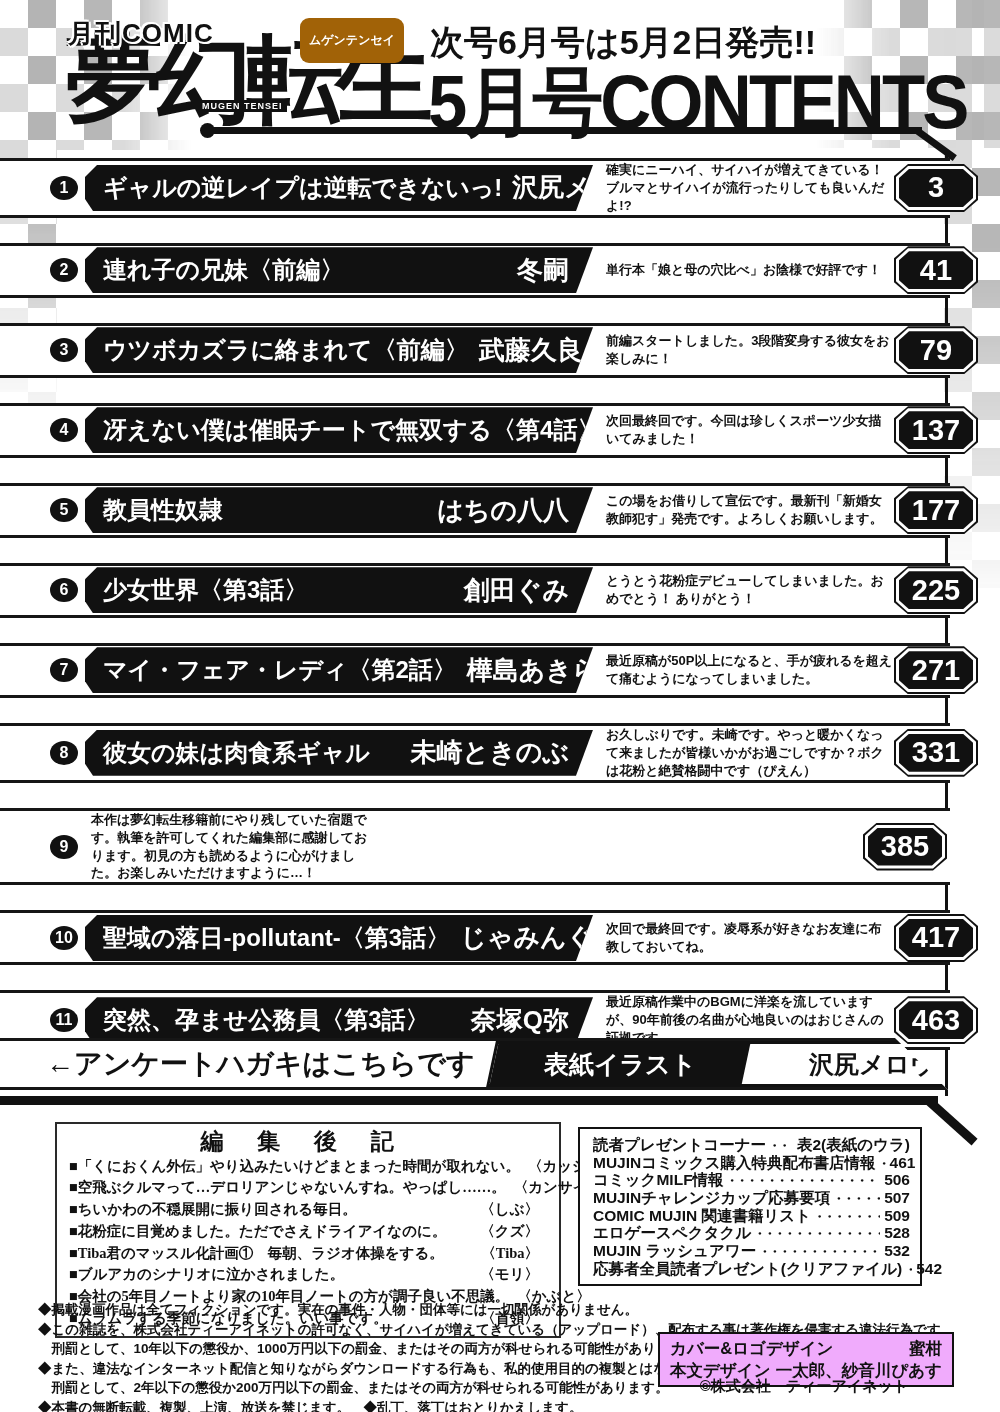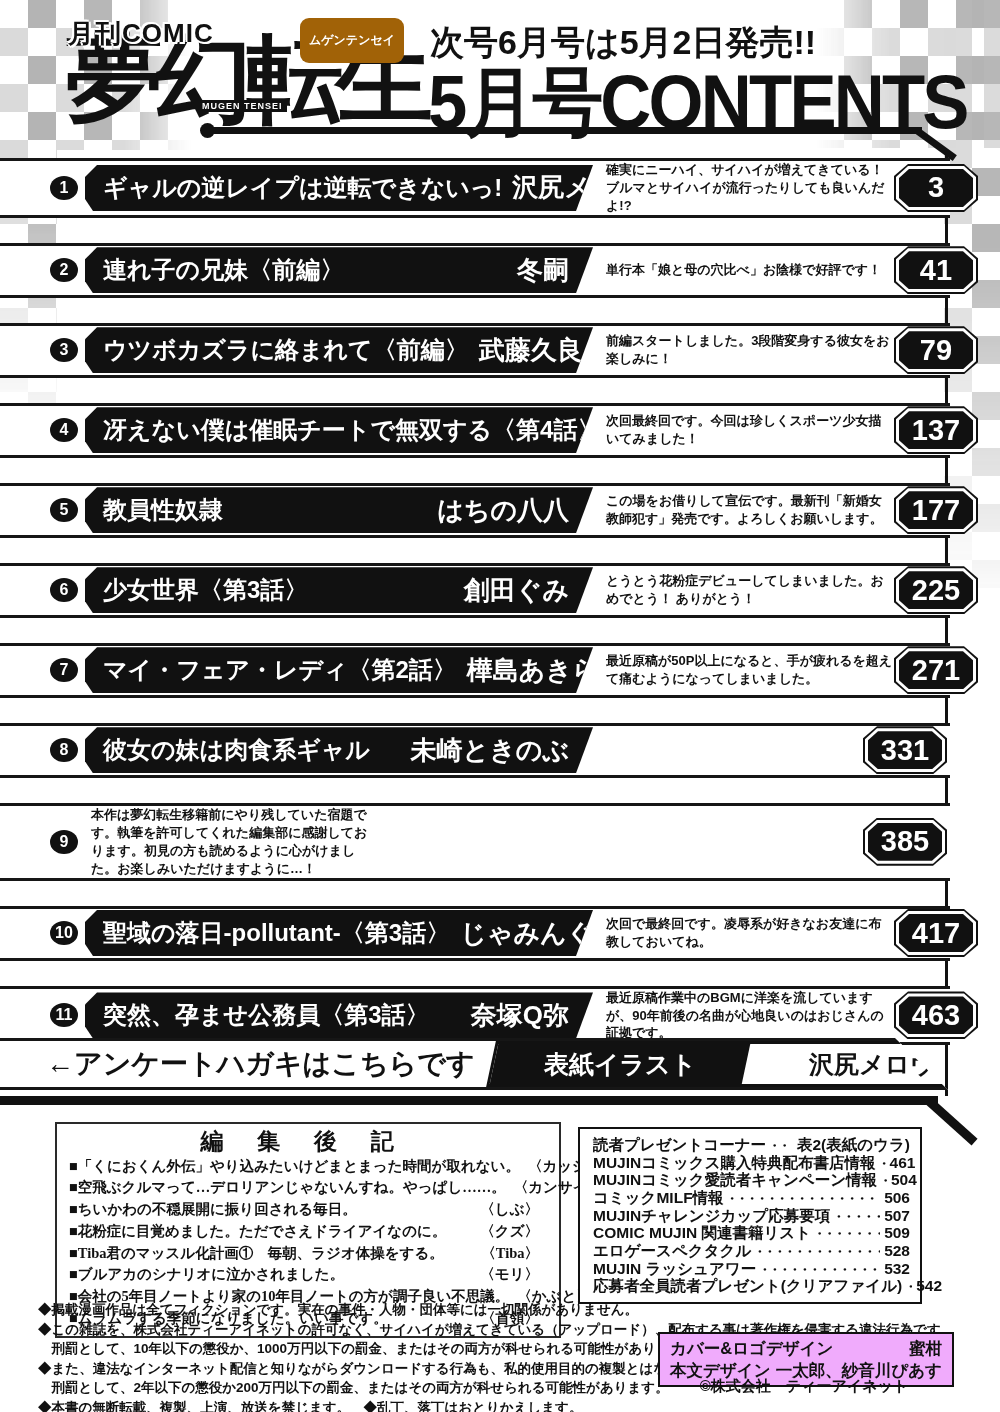--- a/index.html
+++ b/index.html
@@ -219,20 +219,21 @@
         </div>
       </div>
     </div>
 
     <div class="row">
       <div class="num">8</div>
       <div class="titlebar">
         <span class="title">彼女の妹は肉食系ギャル</span>
         <span class="author">未崎ときのぶ</span>
       </div>
+      <div class="comment">お久しぶりです。未崎です。やっと暖かくなって来ましたが皆様いかがお過ごしですか？ボクは花粉と絶賛格闘中です（ぴえん）</div>
       <div class="pagewrap">
         <div class="pagemid">
           <div class="pagenum">331</div>
         </div>
       </div>
     </div>
 
     <div class="row">
       <div class="num">9</div>
       <div class="comment">本作は夢幻転生移籍前にやり残していた宿題です。執筆を許可してくれた編集部に感謝しております。初見の方も読めるように心がけました。お楽しみいただけますように…！</div>
@@ -339,25 +340,20 @@
       <span class="leader"></span>
       <span class="info-page">表2(表紙のウラ)</span>
     </div>
 
     <div class="info-line">
       <span class="info-label">MUJINコミックス購入特典配布書店情報</span>
       <span class="leader"></span>
       <span class="info-page">461</span>
     </div>
 
-    <div class="info-line">
-      <span class="info-label">MUJINコミック愛読者キャンペーン情報</span>
-      <span class="leader"></span>
-      <span class="info-page">504</span>
-    </div>
 
     <div class="info-line">
       <span class="info-label">コミックMILF情報</span>
       <span class="leader"></span>
       <span class="info-page">506</span>
     </div>
 
     <div class="info-line">
       <span class="info-label">MUJINチャレンジカップ応募要項</span>
       <span class="leader"></span>

